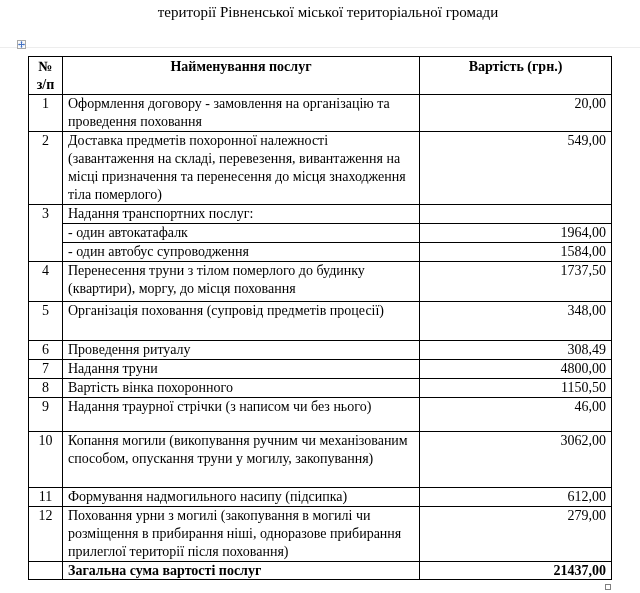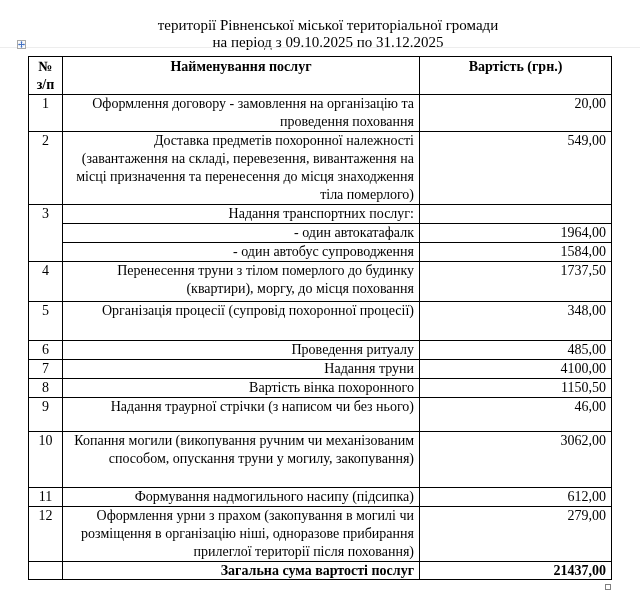--- a/index.html
+++ b/index.html
@@ -1,21 +1,21 @@
 <!DOCTYPE html>
 <html><head>
 <meta charset="utf-8">
 <style>
   html,body { margin:0; padding:0; }
   body {
     width:640px; height:593px; position:relative; overflow:hidden;
     background:#ffffff; color:#000;
     font-family:"Liberation Serif","DejaVu Serif",serif;
   }
-  .doc-title { text-align:center; padding-top:17px; font-size:15px; line-height:17px;margin-left:16px; }
+  .doc-title { text-align:center; padding-top:4px; font-size:15px; line-height:17px;margin-left:16px; }
   .doc-title div { white-space:nowrap; }
 
   .boundary-line { position:absolute; left:0; top:47px; width:640px; height:1px; background:#ededed; }
 
   .move-handle {
     position:absolute; left:17px; top:40px; width:9px; height:9px;
     border:1px solid #a8a8a8; background:#fbfbfb; box-sizing:border-box;
     display:flex; align-items:center; justify-content:center; cursor:move;
   }
   .resize-handle {
@@ -32,21 +32,21 @@
   .price-table col.c-price { width:192px; }
 
   .price-table th, .price-table td {
     border:1px solid #000; vertical-align:top; overflow:hidden;
     font-size:14px; line-height:18px; padding:0 5px;
   }
   .price-table th { font-weight:bold; text-align:center; padding-top:1px; }
   th .hline { display:block; }
   td.num { text-align:center; padding:0 2px; }
   td.price { text-align:right; }
-  td.name { text-align:right; }
+  td.name { text-align:left; }
   tr.total td { font-weight:bold; line-height:17px; }
 
   .squiggle {
     text-decoration-style:wavy;
     text-decoration-color:#ff2e2e; text-decoration-thickness:1px;
     text-underline-offset:2px;
   }
 
   tr.h-header { height:33px; }
   tr.h-r0 { height:37px; }
@@ -59,21 +59,20 @@
   tr.h-r11 { height:56px;padding-left:20px; }
   tr.h-r12 { height:18px;font-family:Liberation Serif, serif; }
   tr.h-r13 { height:55px; }
   tr.h-total { height:17px; }
 </style>
 </head>
 <body>
 
 <div class="doc-title">
   <div>території Рівненської міської територіальної громади</div>
-  <div>на період з 09.10.2025 по 31.12.2025</div>
 </div>
 
 <div class="boundary-line"></div>
 
 <div class="move-handle">
   <svg width="7" height="7" viewBox="0 0 7 7">
     <rect x="3" y="1" width="1" height="5" fill="#4472c4"></rect>
     <rect x="1" y="3" width="5" height="1" fill="#4472c4"></rect>
     <polygon points="3.5,0 2.3,1.4 4.7,1.4" fill="#4472c4"></polygon>
     <polygon points="3.5,7 2.3,5.6 4.7,5.6" fill="#4472c4"></polygon>
@@ -130,34 +129,34 @@
   </tr>
 
   <tr class="h-r5">
     <td class="num">4</td>
     <td class="name">Перенесення труни з тілом померлого до будинку (квартири), моргу, до місця поховання</td>
     <td class="price">1737,50</td>
   </tr>
 
   <tr class="h-r6">
     <td class="num">5</td>
-    <td class="name">Організація процесії (супровід похоронної процесії)</td>
+    <td class="name">Організація поховання (супровід предметів процесії)</td>
     <td class="price">348,00</td>
   </tr>
 
   <tr class="h-r7">
     <td class="num">6</td>
     <td class="name">Проведення ритуалу</td>
-    <td class="price">485,00</td>
+    <td class="price">308,49</td>
   </tr>
 
   <tr class="h-r8">
     <td class="num">7</td>
     <td class="name">Надання труни</td>
-    <td class="price">4100,00</td>
+    <td class="price">4800,00</td>
   </tr>
 
   <tr class="h-r9">
     <td class="num">8</td>
     <td class="name">Вартість вінка похоронного</td>
     <td class="price">1150,50</td>
   </tr>
 
   <tr class="h-r10">
     <td class="num">9</td>
@@ -173,21 +172,21 @@
 
   <tr class="h-r12">
     <td class="num">11</td>
     <td class="name">Формування надмогильного насипу (підсипка)</td>
     <td class="price">612,00</td>
   </tr>
 
   <tr class="h-r13">
     <td class="num">12</td>
     <td class="name">
-      <span>Оформлення урни з прахом (закопування в могилі чи розміщення в </span><span class="squiggle">організацію</span><span> ніші, одноразове прибирання прилеглої території після поховання)</span>
+      <span>Поховання урни з могилі (закопування в могилі чи розміщення в </span><span class="squiggle">прибирання</span><span> ніші, одноразове прибирання прилеглої території після поховання)</span>
     </td>
     <td class="price">279,00</td>
   </tr>
 
   <tr class="h-total total">
     <td class="num"></td>
     <td class="name">Загальна сума вартості послуг</td>
     <td class="price">21437,00</td>
   </tr>
 </tbody>

